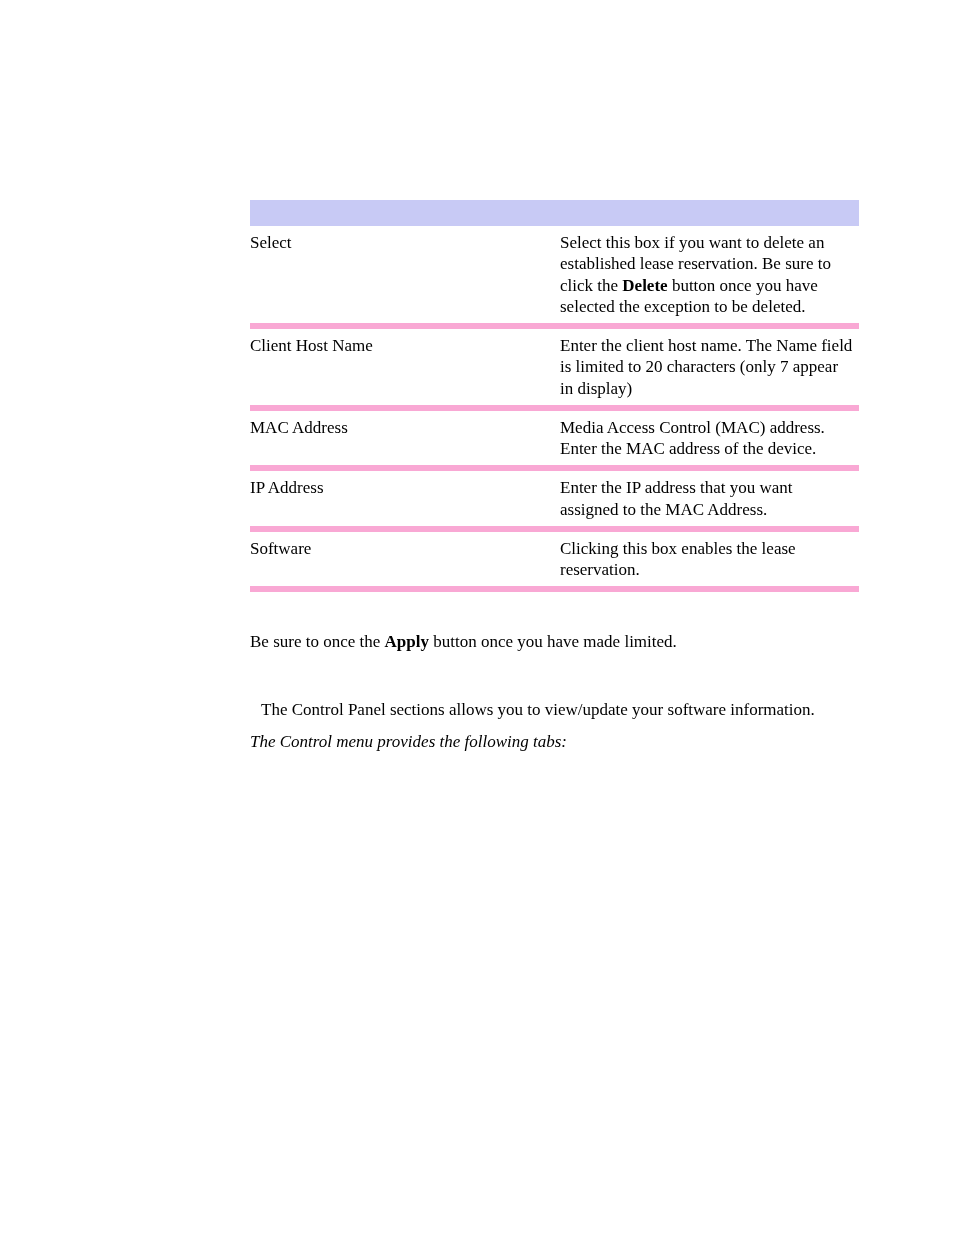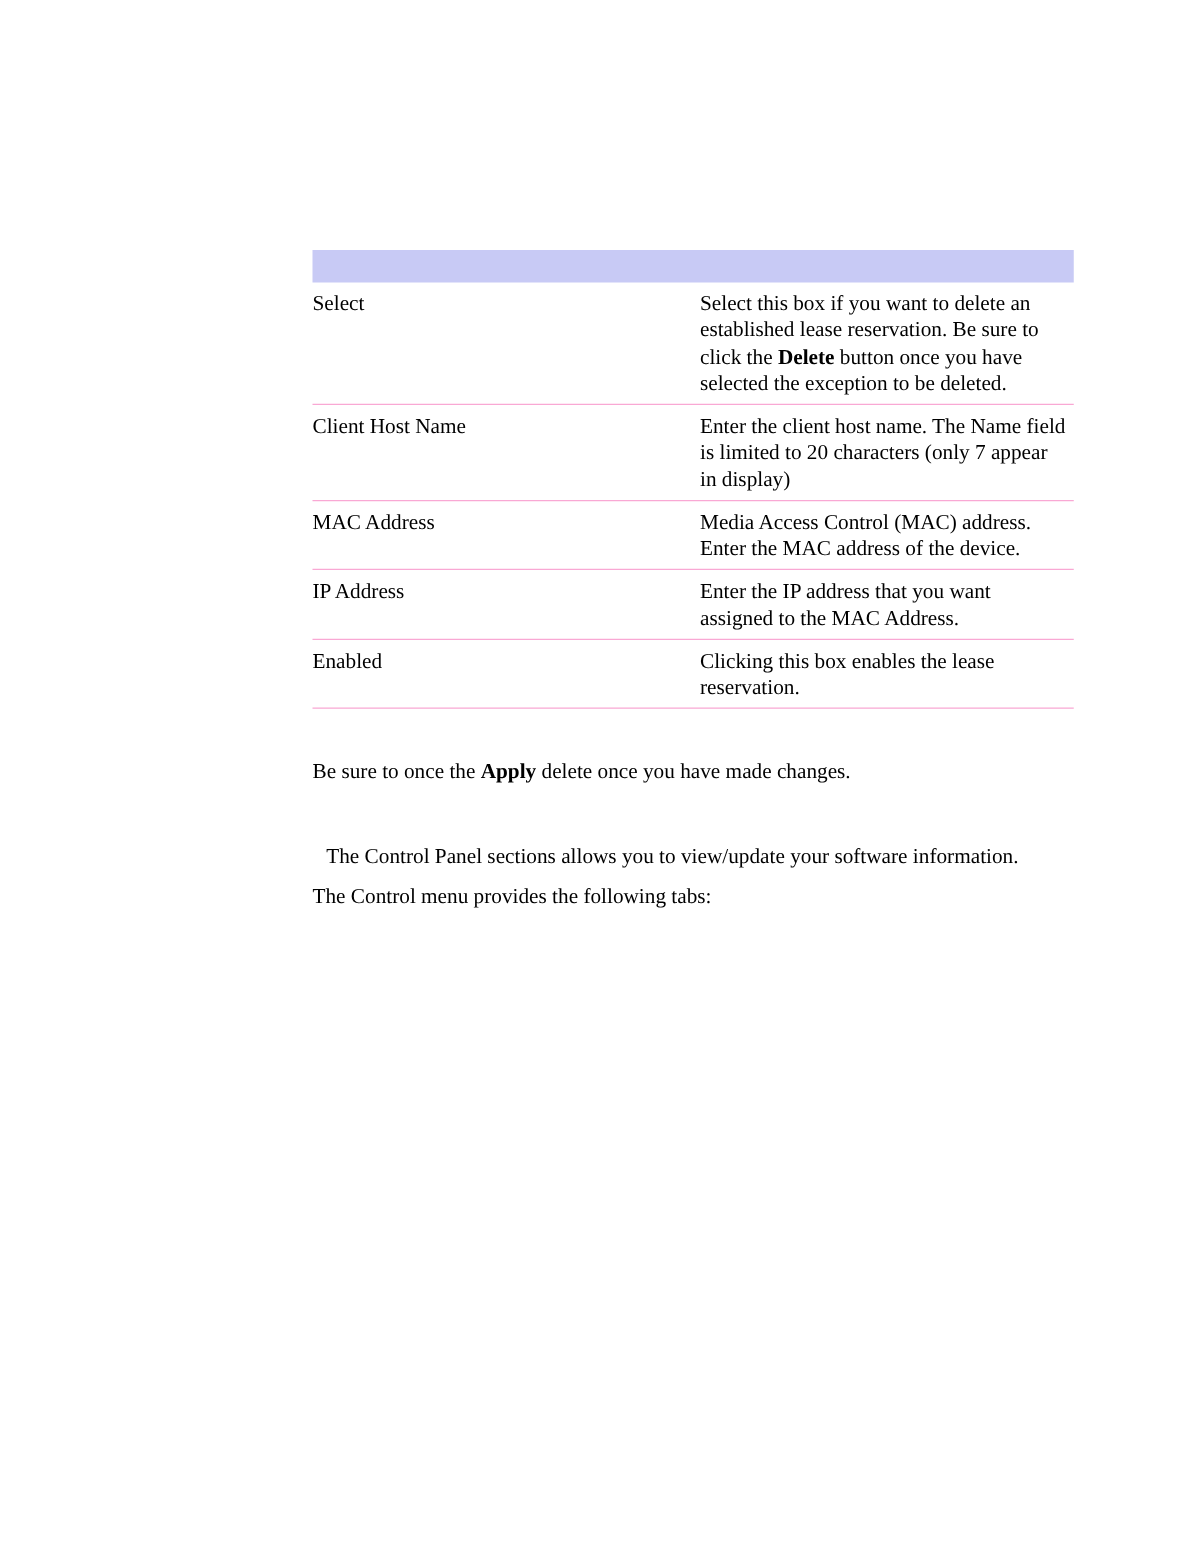--- a/index.html
+++ b/index.html
@@ -28,41 +28,42 @@
       background-color: #c8caf5;
     }
     thead th {
       height: 26px;
       text-align: left;
       font-weight: normal;
     }
     tbody td {
       vertical-align: top;
       padding: 6px 6px 6px 0;
-      border-bottom: 1px solid #f9a8d4;
+      border-bottom: 6px solid #f9a8d4;
       line-height: 1.25;
     }
     tbody td.field-col {
       width: 310px;
     }
     .desc b {
       font-weight: bold;
     }
     .after-table-note {
       margin-bottom: 44px;
       line-height: 1.4;
     }
     .control-intro {
       margin-bottom: 8px;
       line-height: 1.4;
       margin-left: 11px;
     }
     .control-tabs-lead {
       margin-bottom: 4px;
       line-height: 1.4;
+      font-style: italic;
     }
     ul.tabs {
       list-style: disc;
       padding-left: 32px;
     }
     ul.tabs li {
       padding: 1px 0;
       line-height: 1.35;
     }
     ul.tabs li::marker {
@@ -97,26 +98,26 @@
       </tr>
       <tr>
         <td class="field-col">MAC Address</td>
         <td class="desc">Media Access Control (MAC) address. Enter the MAC address of the device.</td>
       </tr>
       <tr>
         <td class="field-col">IP Address</td>
         <td class="desc">Enter the IP address that you want assigned to the MAC Address.</td>
       </tr>
       <tr>
-        <td class="field-col">Enabled</td>
+        <td class="field-col">Software</td>
         <td class="desc">Clicking this box enables the lease reservation.</td>
       </tr>
     </tbody>
   </table>
 
   <p class="after-table-note">
-    <span>Be sure to once the </span><b>Apply</b><span> delete once you have made changes.</span>
+    <span>Be sure to once the </span><b>Apply</b><span> button once you have made limited.</span>
   </p>
 
   <p class="control-intro">The Control Panel sections allows you to view/update your software information.</p>
   <p class="control-tabs-lead">The Control menu provides the following tabs:</p>
 
 </div>
 
 </body></html>

